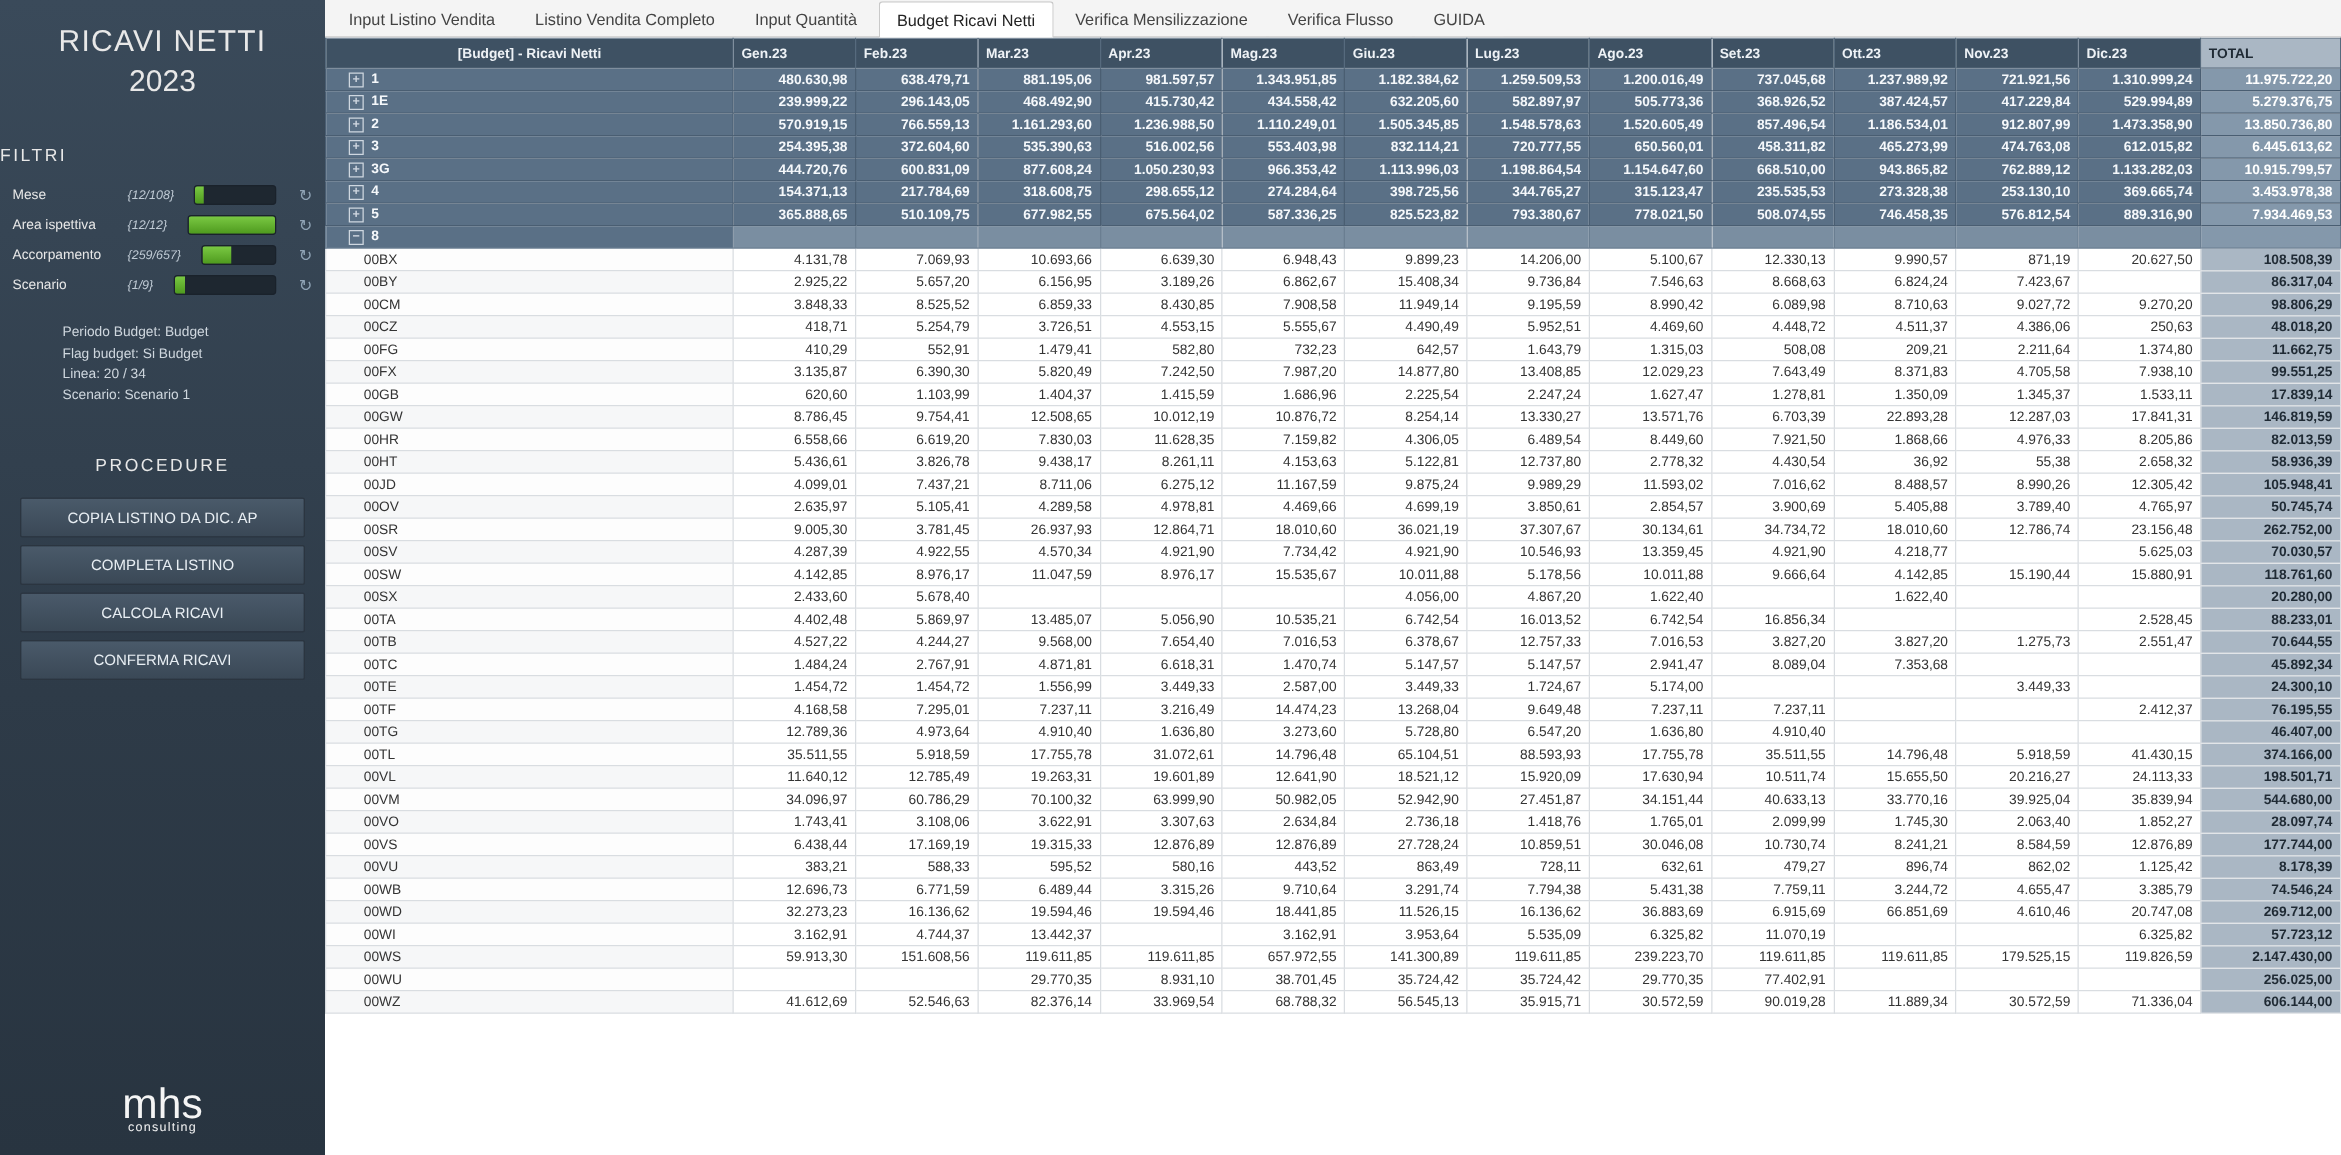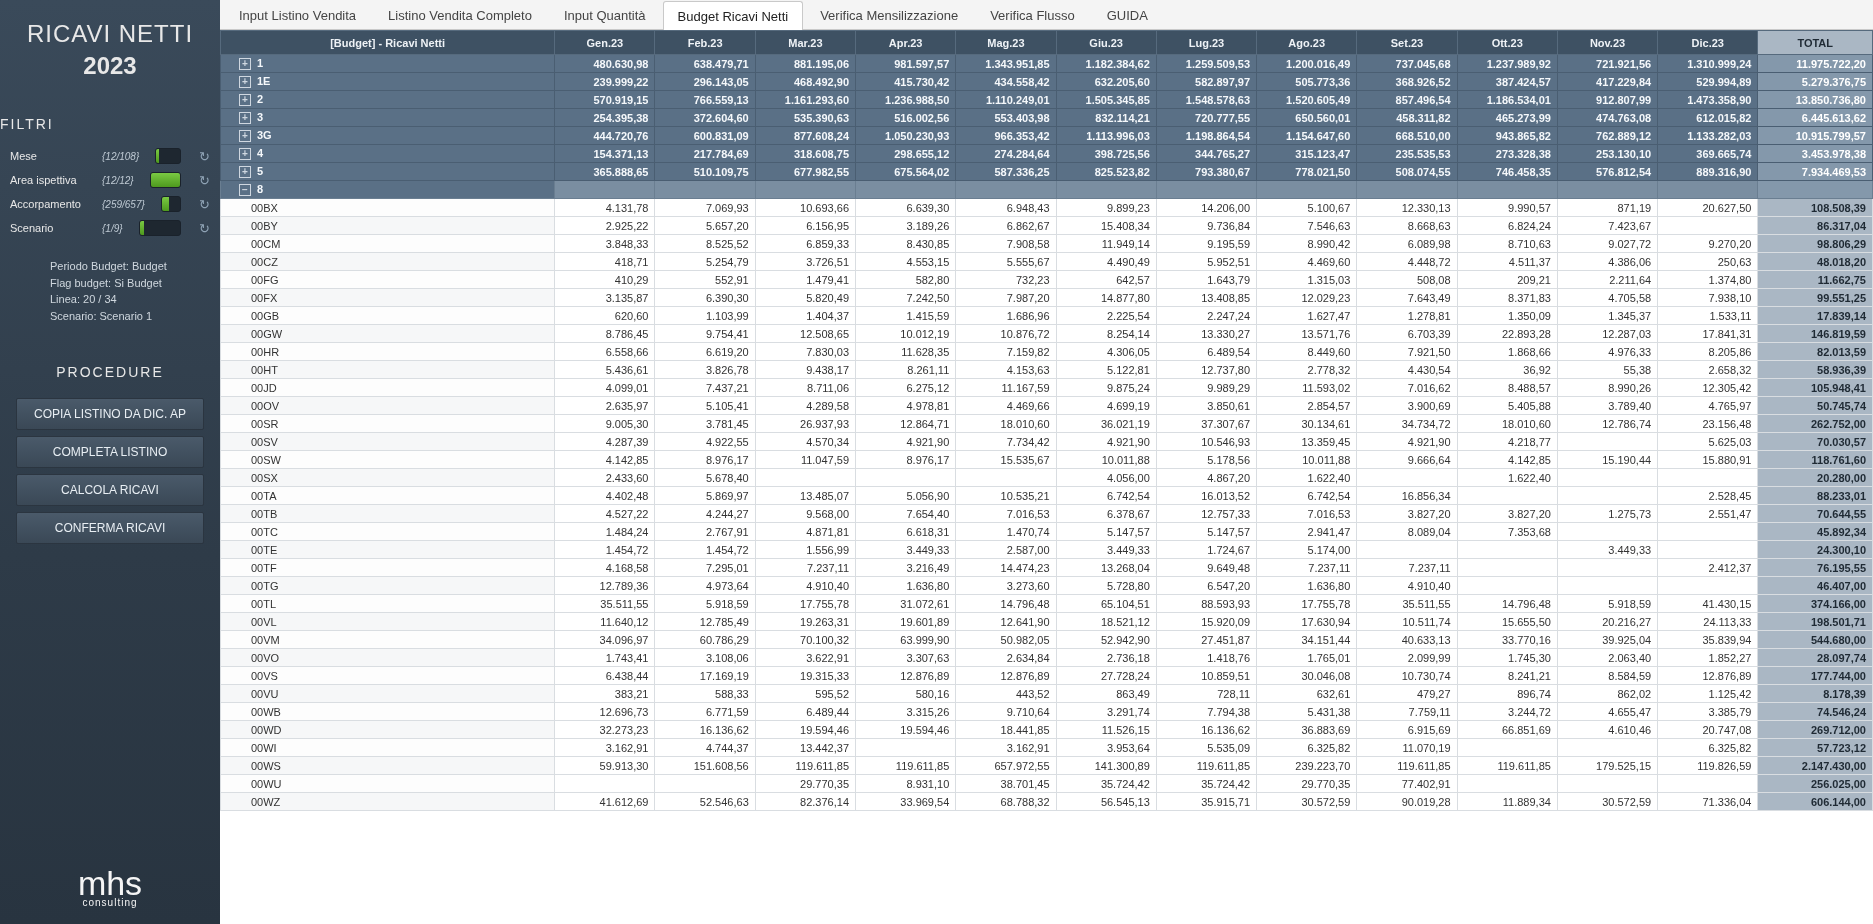--- a/index.html
+++ b/index.html
@@ -1,21 +1,21 @@
 <!DOCTYPE html>
 <html><head>
 <meta charset="utf-8">
 <style>
   * { box-sizing: border-box; margin: 0; padding: 0; font-family: "Segoe UI", Arial, sans-serif; }
   html, body { height: 100%; background: #f0f0f0; }
   .app { display: flex; width: 1873px; height: 924px; background: #fff; }
   
-  .sidebar { width: 220px; background: linear-gradient(#3a4a5a,#2e3b48 60%,#283440); color: #e8e8e8; display:flex; flex-direction:column; padding:10px 0; }
+  .sidebar { width: 260px; background: linear-gradient(#3a4a5a,#2e3b48 60%,#283440); color: #e8e8e8; display:flex; flex-direction:column; padding:10px 0; }
   .sb-title { text-align:center; font-size:24px; font-weight:300; letter-spacing:1px; margin:10px 0 0; }
-  .sb-year  { text-align:center; font-size:24px; font-weight:700; margin:4px 0 30px; }
+  .sb-year  { text-align:center; font-size:24px; font-weight:400; margin:4px 0 30px; }
   .sb-hdr   { text-align:left; font-size:14px; letter-spacing:2px; margin:6px 0 12px; }
   .filter-row { display:flex; align-items:center; padding:4px 10px; font-size:11px;gap:12px; }
   .filter-row .lbl { flex:0 0 80px; }
   .filter-row .cnt { font-size:10px; font-style:italic; color:#bfcad4; margin-right:4px; white-space:nowrap;}
   .slider { position:relative; flex:1; height:16px; background:#1e2730; border-radius:3px; overflow:hidden; border:1px solid #1a222b;}
   .slider .fill { position:absolute; left:0; top:0; bottom:0; background:linear-gradient(#7ac943,#4e9a1e); }
   .refresh { margin-left:6px; color:#8fa3b5; font-size:13px; cursor:pointer;}
   .sb-info { font-size:11px; color:#cfd7de; padding:18px 10px 10px 50px; line-height:1.5;}
   .sb-proc-hdr { text-align:center; font-size:14px; letter-spacing:2px; margin:30px 0 12px;}
   .sb-btn { margin:6px 16px; padding:8px 4px; text-align:center; font-size:12px; color:#e8eef3; background:linear-gradient(#4a5a6a,#3a4856); border:1px solid #2b3540; border-radius:2px; cursor:pointer;}
@@ -23,21 +23,21 @@
   .logo .sub{font-size:10px; letter-spacing:1px; display:block; margin-top:-6px;}
   
   .main { flex:1; display:flex; flex-direction:column; }
   .tabs { display:flex; background:#f4f4f4; border-bottom:1px solid #c9c9c9; padding-left:4px;}
   .tab { padding:7px 14px 6px; font-size:13px; color:#444; border:1px solid transparent; border-bottom:none; margin-right:2px; cursor:pointer; background:#f4f4f4; border-radius:3px 3px 0 0;text-align:right;}
   .tab.active { background:#fff; border-color:#c9c9c9; color:#222; position:relative; top:1px;}
   
   .grid-wrap { flex:1; overflow:auto; background:#fff; }
   table.grid { border-collapse:collapse; width:100%; font-size:11px; color:#333; table-layout:fixed;}
   table.grid th, table.grid td { border:1px solid #d9dde1; padding:2px 6px; height:18px; white-space:nowrap; overflow:hidden; }
-  table.grid thead th { background:#3e5163; color:#eef2f6; font-weight:600; text-align:center; height:24px; border-color:#566a7d;}
+  table.grid thead th { background:#3e5163; color:#eef2f6; font-weight:600; text-align:left; height:24px; border-color:#566a7d;}
   table.grid thead th:first-child { text-align:center; width:280px;}
   table.grid td { text-align:right; }
   table.grid td.lbl { text-align:left; padding-left:30px; background:#fdfdfd;}
   tr.grp td { background:#5a7086; color:#f5f8fb; font-weight:600; border-color:#4a5e72;}
   tr.grp td.lbl { padding-left:18px; background:#5a7086;}
   tr.grp8 td { background:#7a8ea1; color:#f5f8fb; border-color:#6a7e91;}
   tr.grp8 td.lbl{ padding-left:18px;}
   td.total, th.total { background:#aab7c4 !important; color:#1f2a34 !important; font-weight:600;}
   tr.grp td.total { background:#8498ab !important; color:#fff !important;}
   .exp { display:inline-block; width:12px; height:12px; border:1px solid #cfd7e0; color:#cfd7e0; line-height:10px; text-align:center; margin-right:6px; font-size:10px;}

